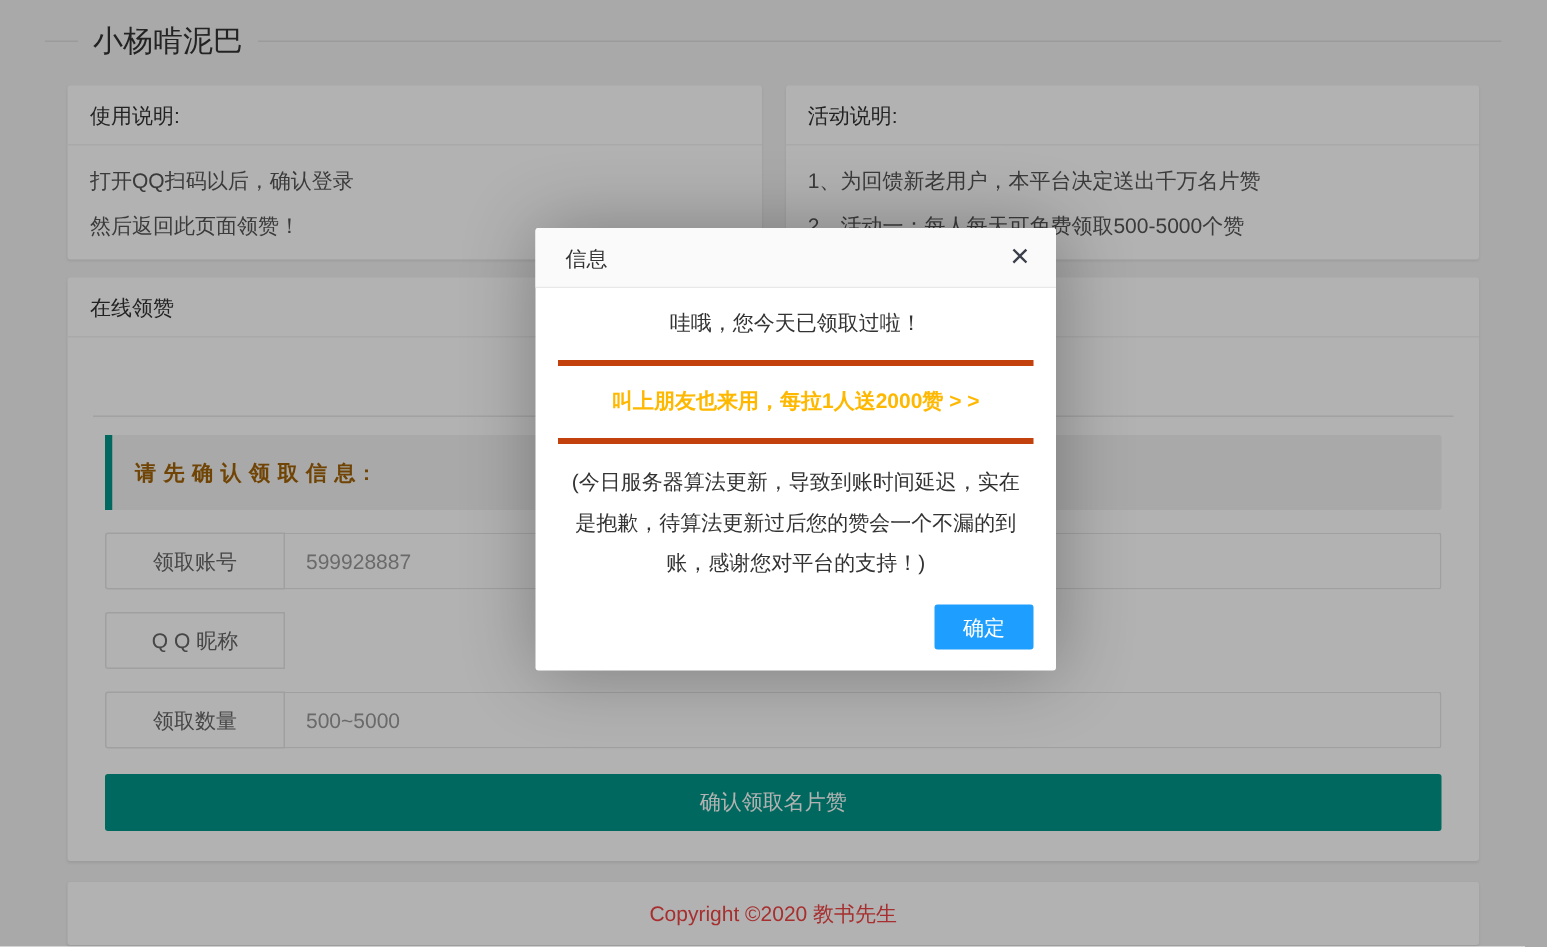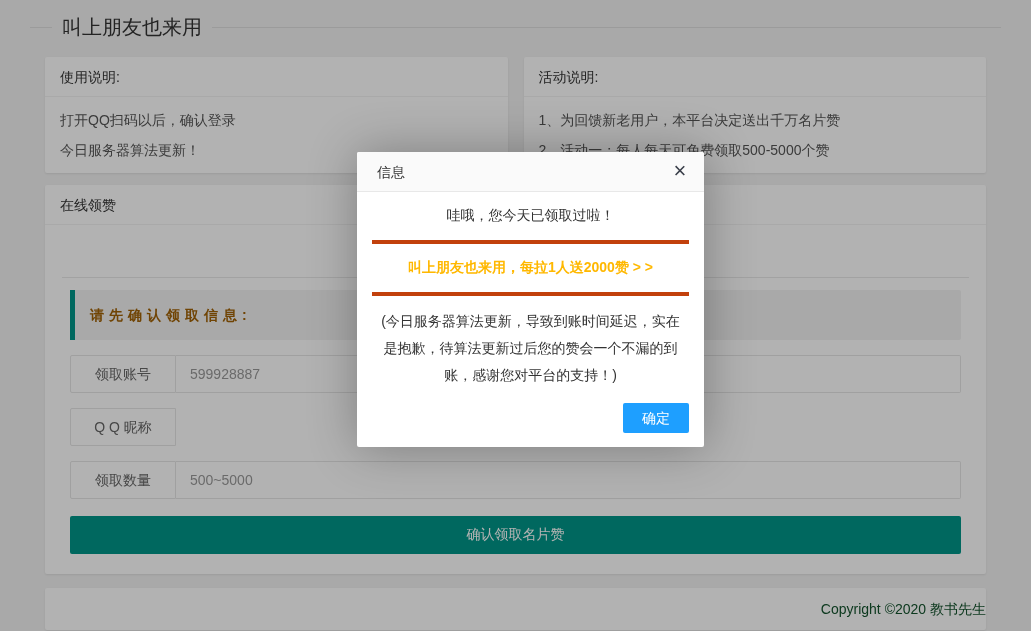--- a/index.html
+++ b/index.html
@@ -42,42 +42,42 @@
   .quote {
     margin-top: 12px;
     background: #f2f2f2;
     border-left: 5px solid #009688;
     border-radius: 0 2px 2px 0;
     padding: 15px;
     color: #a16207; letter-spacing: 5px; font-weight: bold; line-height: 20px;
   }
   .field-row { display: flex; margin-top: 15px; }
   .field-label {
-    width: 106px; height: 38px; line-height: 36px;
+    width: 120px; height: 38px; line-height: 36px;
     border: 1px solid #e6e6e6; border-radius: 2px 0 0 2px;
     text-align: center; color: #666; background: #fff;
   }
   .field-value {
     flex: 1; height: 38px; line-height: 36px;
     border: 1px solid #e6e6e6; border-left: 0; border-radius: 0 2px 2px 0;
     padding: 0 14px; color: #999; background: #fff;
   }
   .submit-btn {
     display: block; width: 100%; height: 38px;
     margin-top: 17px;
     background: #009688; color: #fff;
     border: 0; border-radius: 2px;
     font-size: 14px; cursor: pointer;
     font-family: inherit;
   }
   
   .footer-card {
     margin: 14px 45px 12px;
     height: 42px; line-height: 42px;
-    text-align: right; color: #14532d;
+    text-align: center; color: #ef4444;
   }
   
   .shade {
     position: absolute; left: 0; top: 0; right: 0; bottom: 0;
     background: rgba(0,0,0,.3); z-index: 10;
   }
   .modal {
     position: absolute; left: 357px; top: 152px; width: 347px;
     background: #fff; border-radius: 2px;
     box-shadow: 1px 1px 50px rgba(0,0,0,.3);
@@ -117,29 +117,29 @@
     font-size: 14px; cursor: pointer;
     font-family: inherit;
   }
 </style>
 </head>
 <body>
 
 <div class="page">
 
   <fieldset class="field-title">
-    <legend>叫上朋友也来用</legend>
+    <legend>小杨啃泥巴</legend>
   </fieldset>
 
   <div class="cards-row">
     <div class="card">
       <div class="card-header">使用说明:</div>
       <div class="card-body">
         <div>打开QQ扫码以后，确认登录</div>
-        <div>今日服务器算法更新！</div>
+        <div>然后返回此页面领赞！</div>
       </div>
     </div>
     <div class="card">
       <div class="card-header">活动说明:</div>
       <div class="card-body">
         <div>1、为回馈新老用户，本平台决定送出千万名片赞</div>
         <div>2、活动一：每人每天可免费领取500-5000个赞</div>
       </div>
     </div>
   </div>

